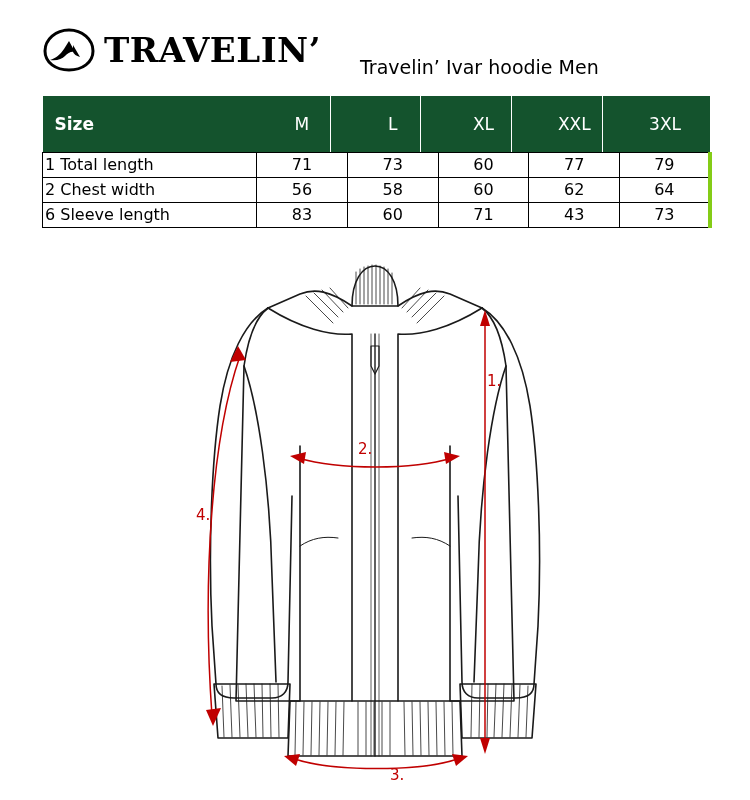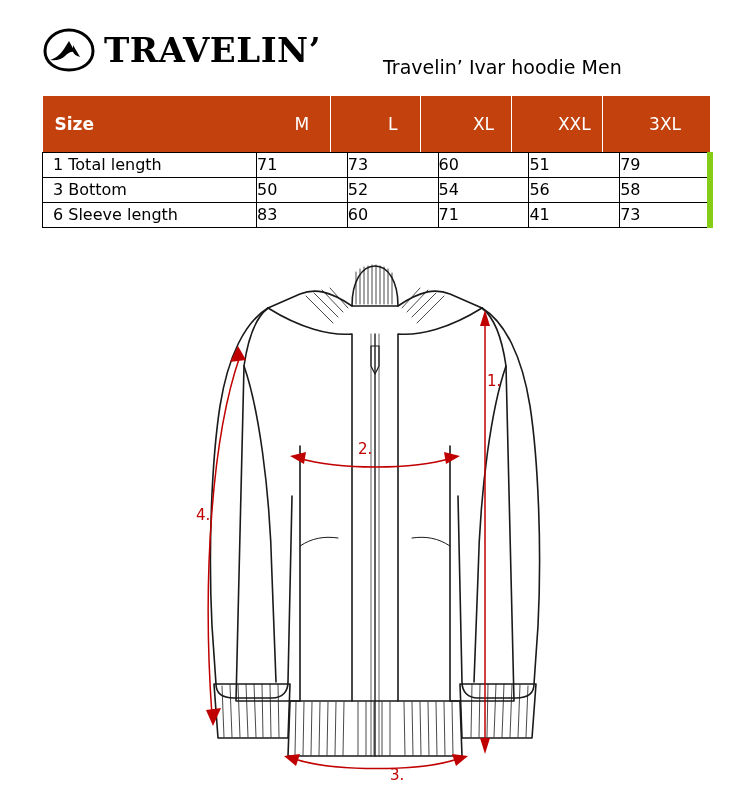--- a/index.html
+++ b/index.html
@@ -45,71 +45,71 @@
   .brand-name {
     font-family: "DejaVu Serif", "Liberation Serif", serif;
     font-weight: bold;
     font-size: 34px;
     letter-spacing: 0.5px;
     line-height: 1;
     white-space: nowrap;
   }
   .doc-title {
     position: absolute;
-    left: 383px;
+    left: 360px;
     top: 42px;
     font-size: 19px;
     white-space: nowrap;
   }
 
   
   .size-table {
     position: absolute;
     left: 42px;
     top: 96px;
     width: 668px;
     border-collapse: collapse;
     table-layout: fixed;
   }
   .size-table col.c-label { width: 214px; }
   .size-table col.c-val { width: 90.8px; }
 
   .size-table thead th {
-    background: #c2410c;
+    background: #14532d;
     color: #ffffff;
     height: 56px;
     font-size: 16px;
     font-weight: bold;
     text-align: center;
     border: none;
     padding: 0;
   }
   .size-table thead th.head-label {
     text-align: left;
     padding-left: 12px;
     font-size: 17px;
   }
   .size-table thead th.head-val {
     font-weight: normal;
     font-size: 17px;
   }
   .size-table tbody td {
     height: 22px;
     font-size: 16px;
-    text-align: left;
+    text-align: center;
     border: 1px solid #000000;
     padding: 0 0 2px 0;
     background: #ffffff;
   }
   .size-table tbody td.row-label {
     text-align: left;
-    padding-left: 10px;
+    padding-left: 2px;
   }
   .size-table tbody tr td:first-child { border-left: 1px solid #000; }
-  .size-table tbody tr td:last-child { border-right: 6px solid #84cc16; }
+  .size-table tbody tr td:last-child { border-right: 4px solid #84cc16; }
 
   
   .hdr-sep {
     position: absolute;
     top: 96px;
     width: 1px;
     height: 56px;
     background: #ffffff;
   }
 
@@ -166,37 +166,37 @@
         <th class="head-val">XXL</th>
         <th class="head-val">3XL</th>
       </tr>
     </thead>
     <tbody>
       <tr>
         <td class="row-label">1 Total length</td>
         <td>71</td>
         <td>73</td>
         <td>60</td>
-        <td>51</td>
+        <td>77</td>
         <td>79</td>
       </tr>
       <tr>
-        <td class="row-label">3 Bottom</td>
-        <td>50</td>
-        <td>52</td>
-        <td>54</td>
+        <td class="row-label">2 Chest width</td>
         <td>56</td>
         <td>58</td>
+        <td>60</td>
+        <td>62</td>
+        <td>64</td>
       </tr>
       <tr>
         <td class="row-label">6 Sleeve length</td>
         <td>83</td>
         <td>60</td>
         <td>71</td>
-        <td>41</td>
+        <td>43</td>
         <td>73</td>
       </tr>
     </tbody>
   </table>
 
   <div class="hdr-sep" style="left:330px"></div>
   <div class="hdr-sep" style="left:420px"></div>
   <div class="hdr-sep" style="left:511px"></div>
   <div class="hdr-sep" style="left:602px"></div>
 

